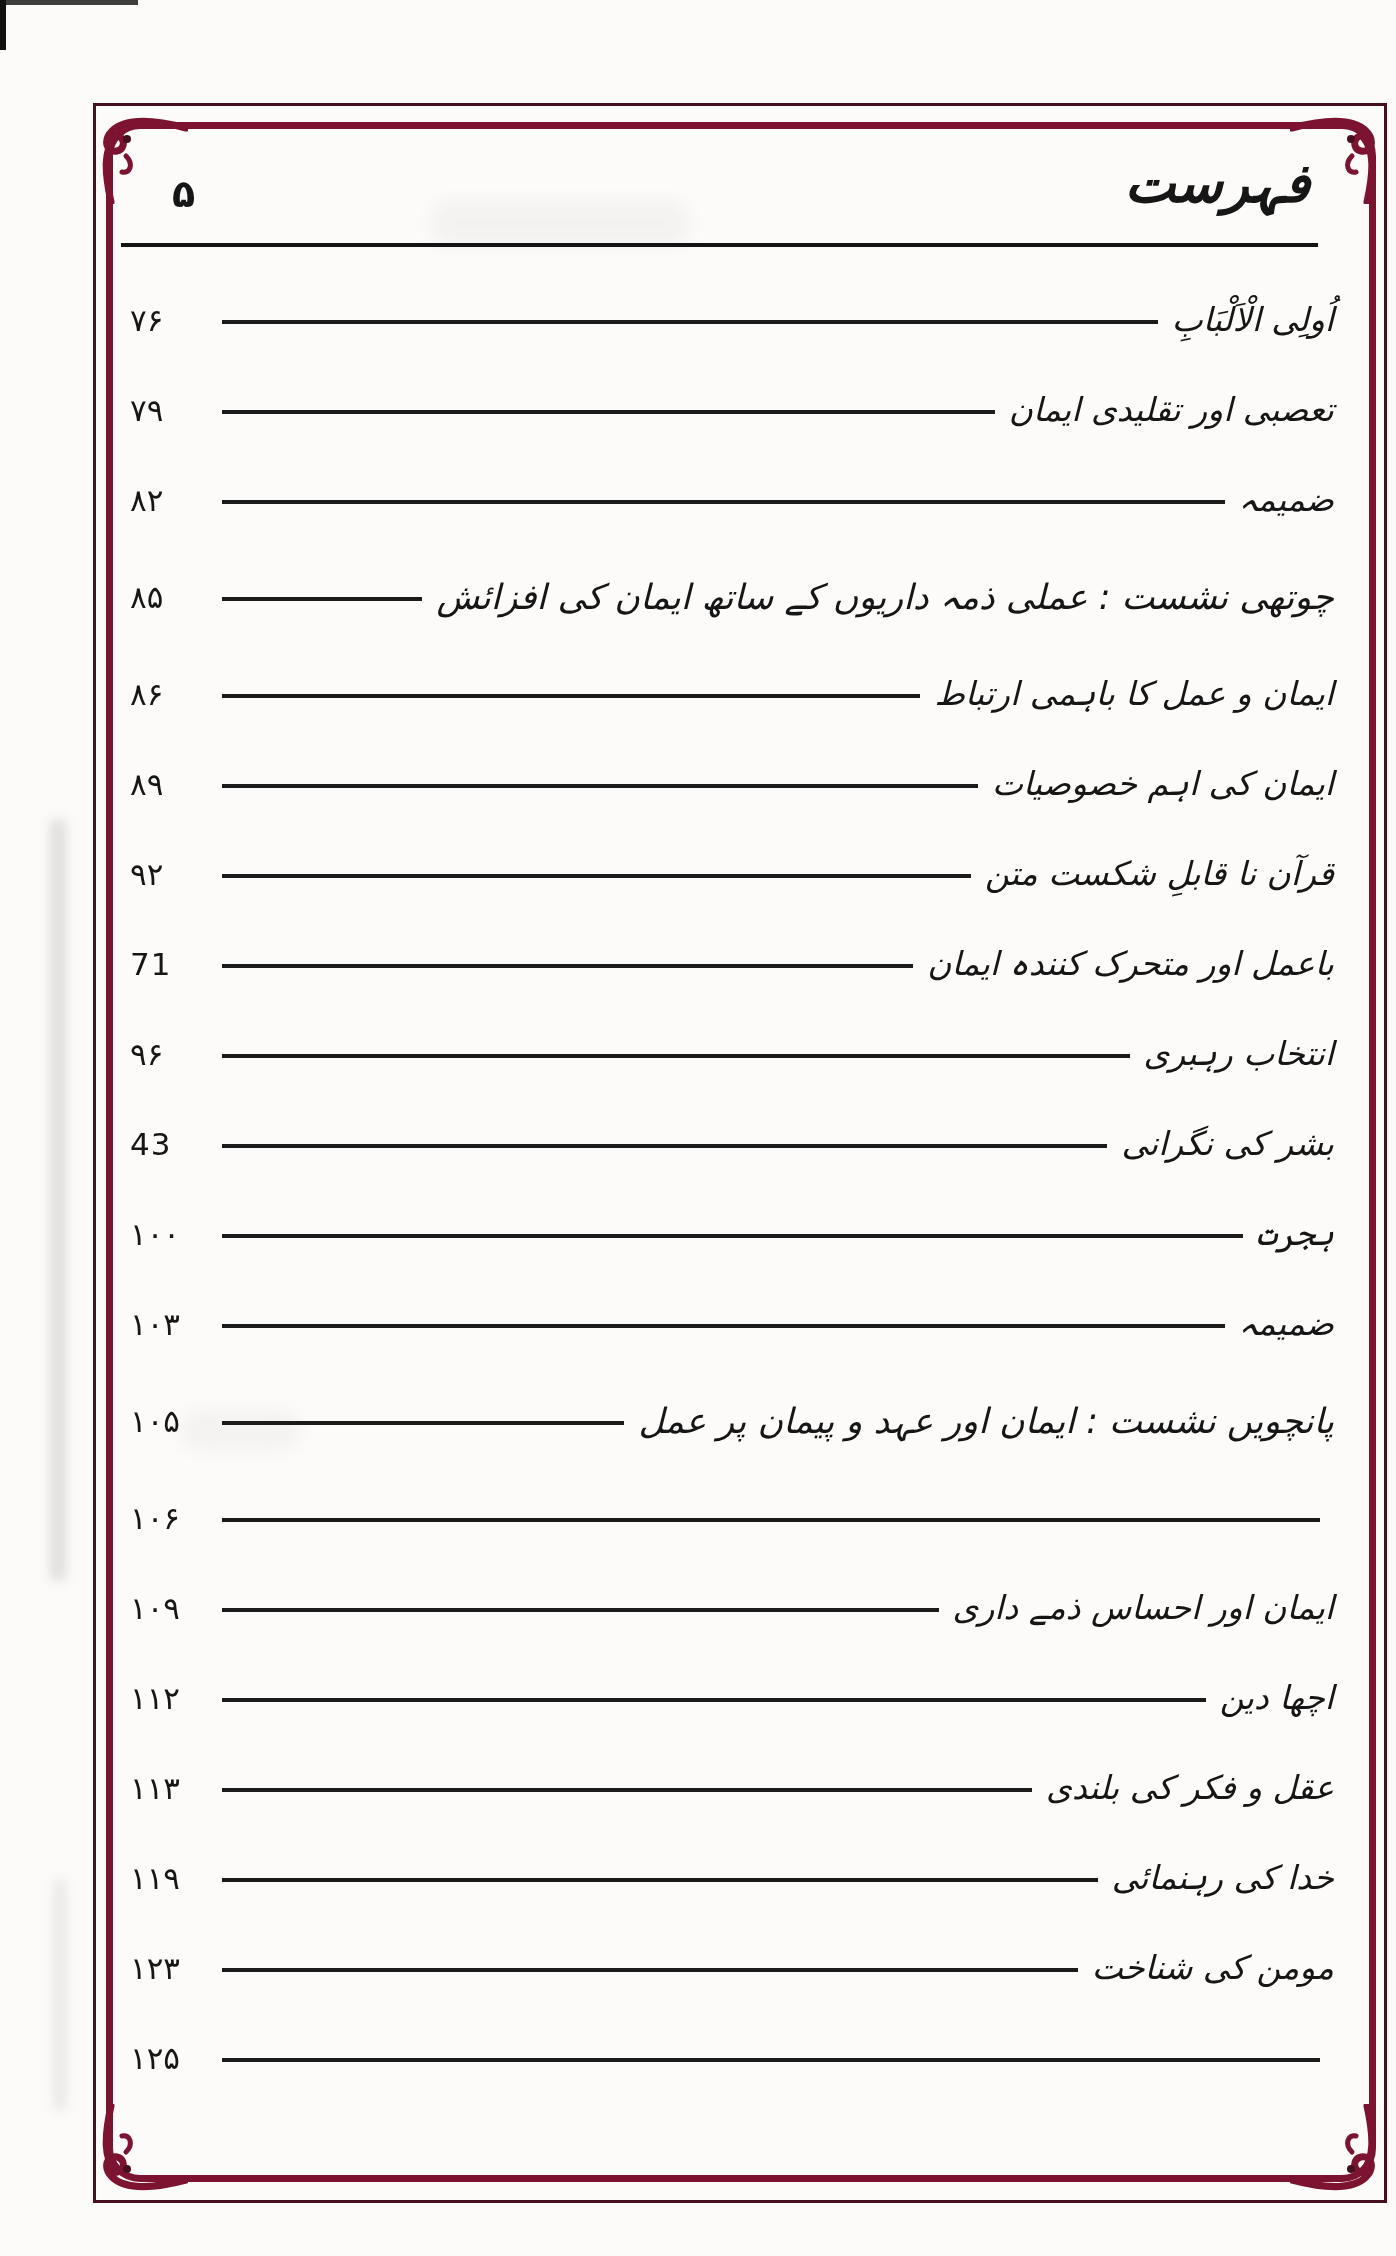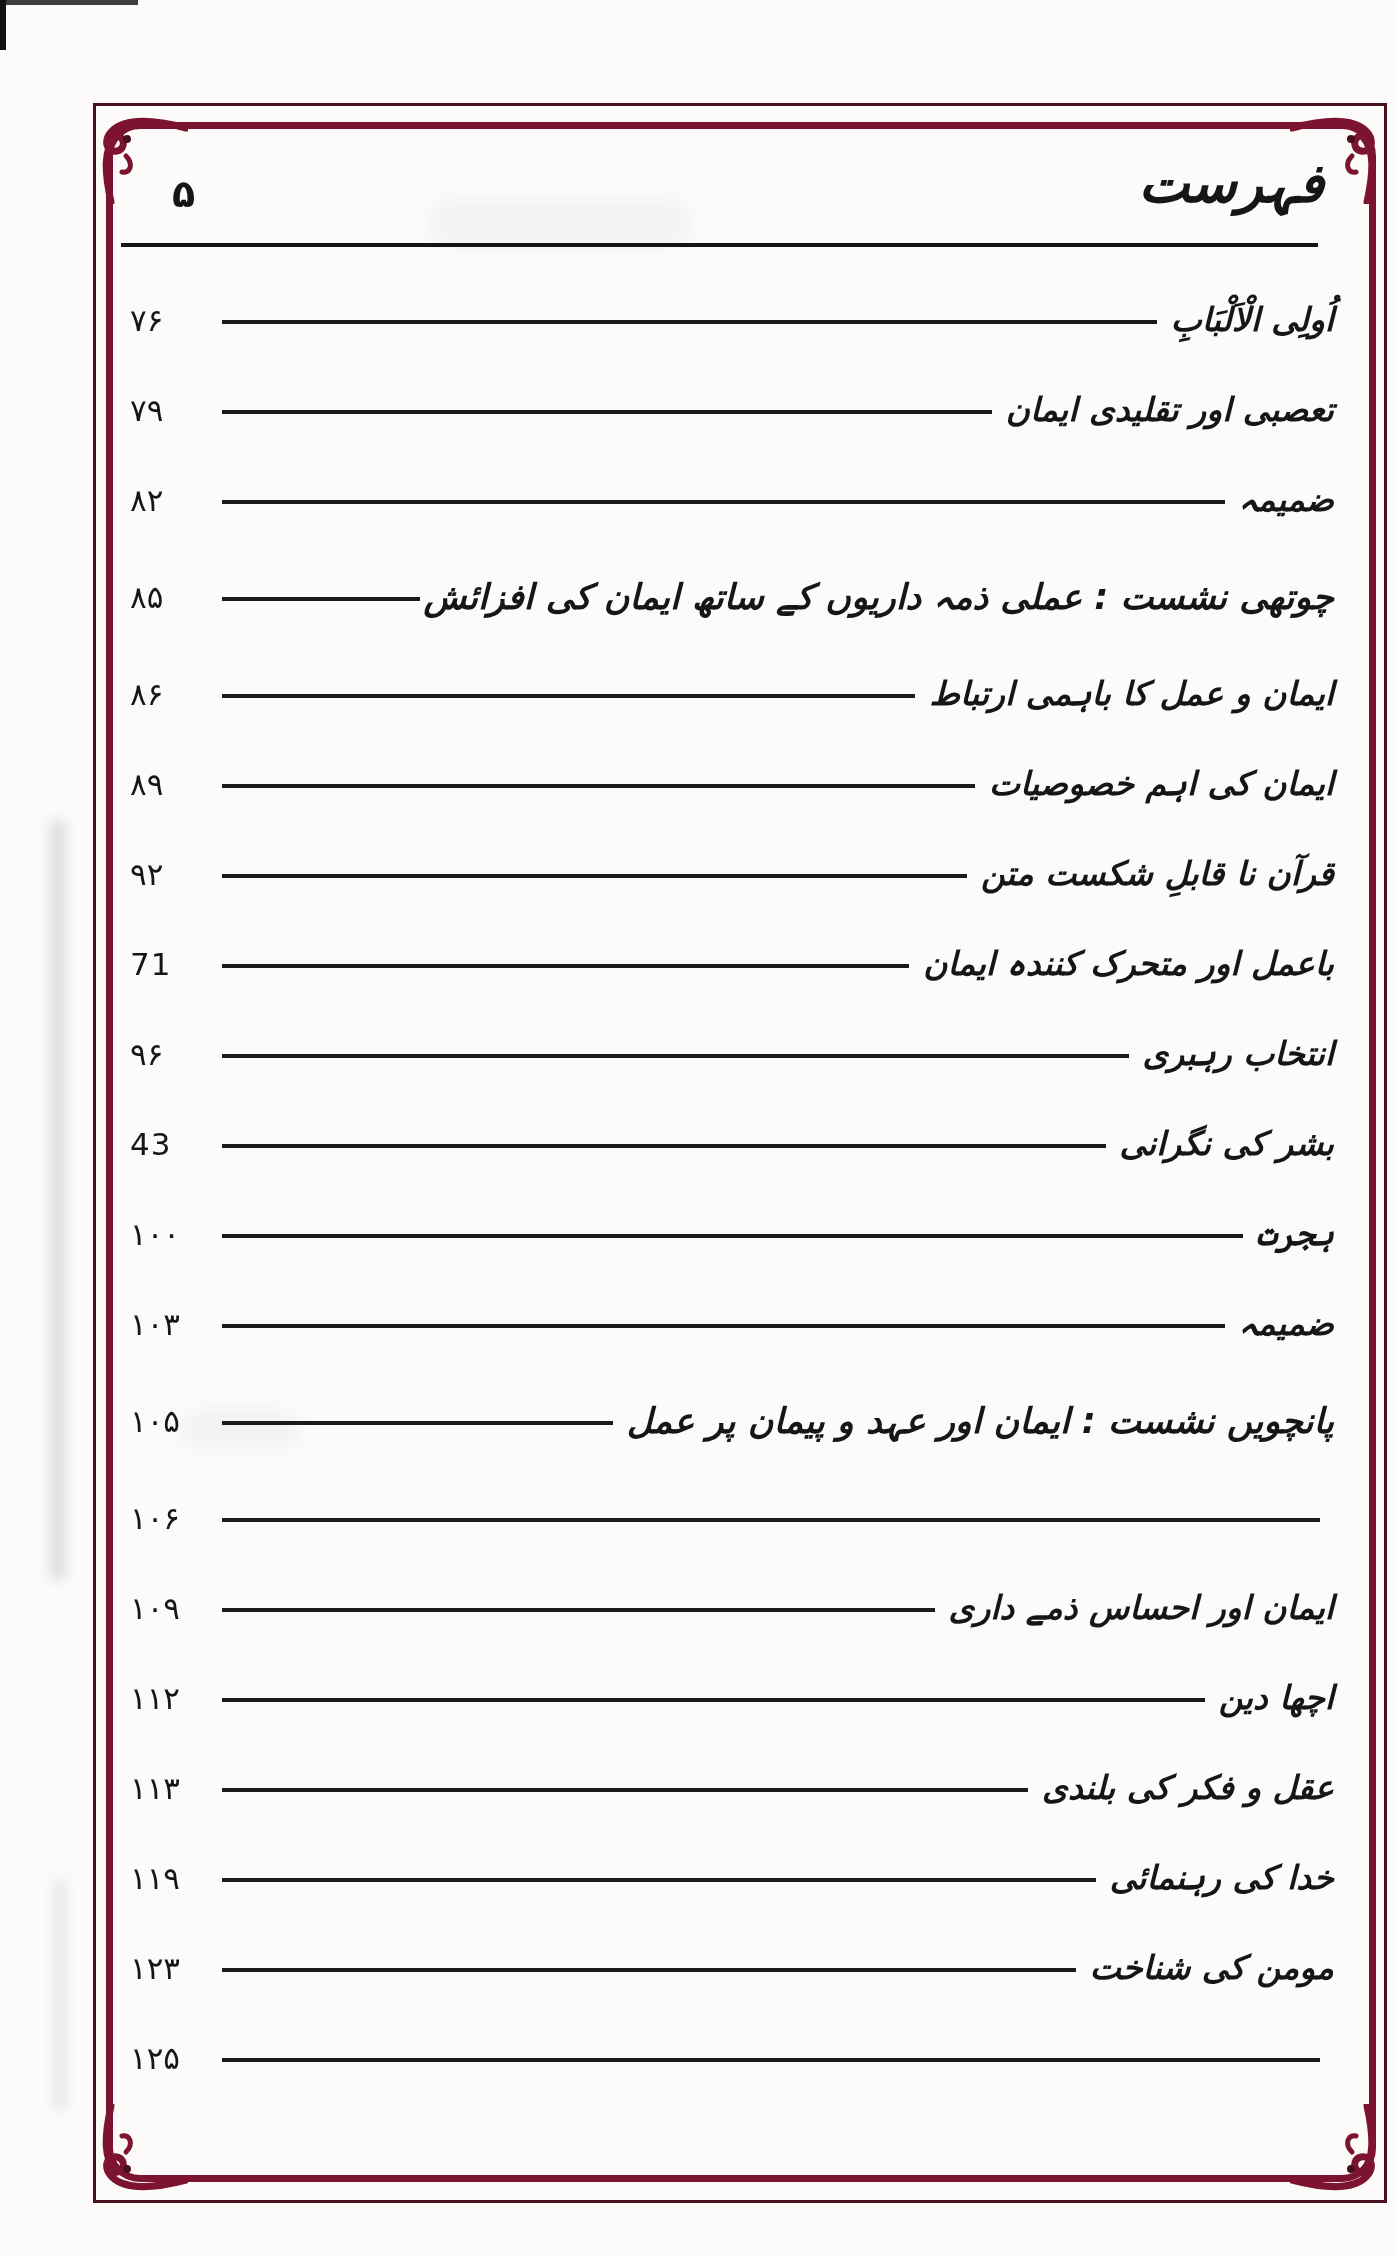--- a/index.html
+++ b/index.html
@@ -33,42 +33,42 @@
   .c-tl{left:96px;top:112px;}
   .c-tr{right:14px;top:112px;transform:scaleX(-1);}
   .c-bl{left:96px;bottom:60px;transform:scaleY(-1);}
   .c-br{right:14px;bottom:60px;transform:scale(-1,-1);}
   
   .page-number{
     position:absolute;left:172px;top:172px;
     font-size:38px;font-weight:bold;
   }
   .doc-title{
-    position:absolute;right:72px;top:152px;
+    position:absolute;right:86px;top:152px;
     font-size:54px;font-weight:bold;font-style:italic;
     letter-spacing:1px;
   }
   .header-rule{
     position:absolute;left:121px;top:243px;width:1197px;height:4px;
     background:#141414;
   }
   
   .toc{
     position:absolute;top:275px;left:130px;right:62px;
     display:flex;flex-direction:column;
   }
   .row{
     height:90px;
     display:flex;flex-direction:row;align-items:center;
     direction:rtl;
   }
   .row.heading{height:104px;}
   .title{
     flex:0 0 auto;max-width:860px;
-    font-size:33px;font-weight:bold;font-style:italic;
+    font-size:33px;font-weight:normal;font-style:italic;
     white-space:nowrap;overflow:visible;
     line-height:1.1;
   }
   .row.heading .title{font-size:35px;max-width:900px;}
   .leader{
     flex:1 1 auto;height:0;
     border-top:4px solid #1b1b1b;
     margin:0 14px;min-width:40px;
     transform:translateY(2px);
   }

